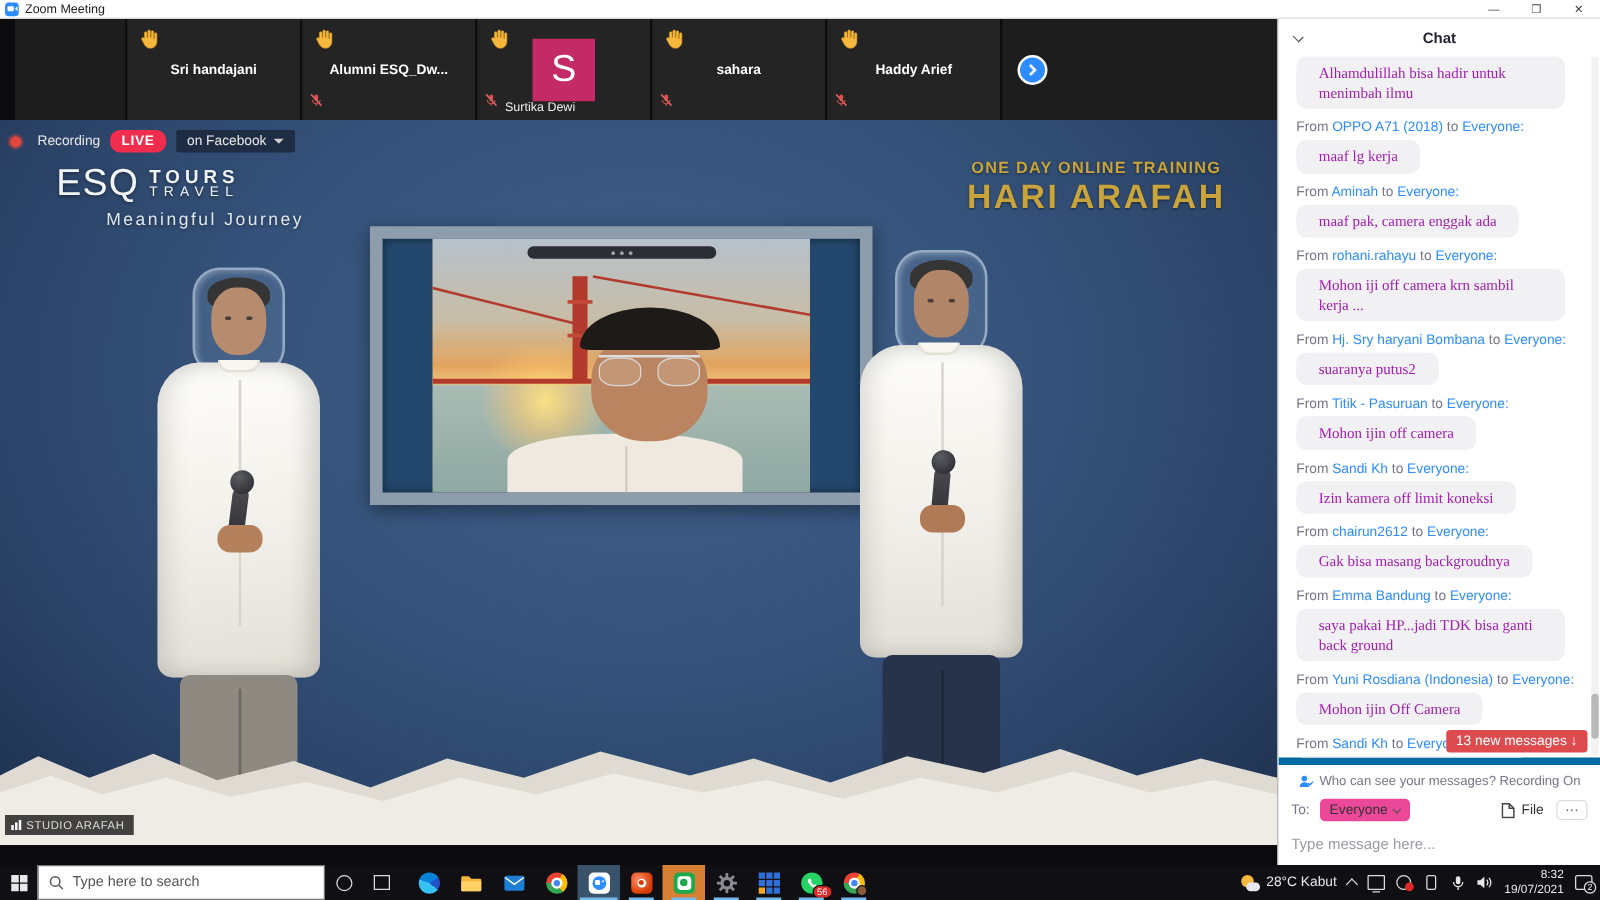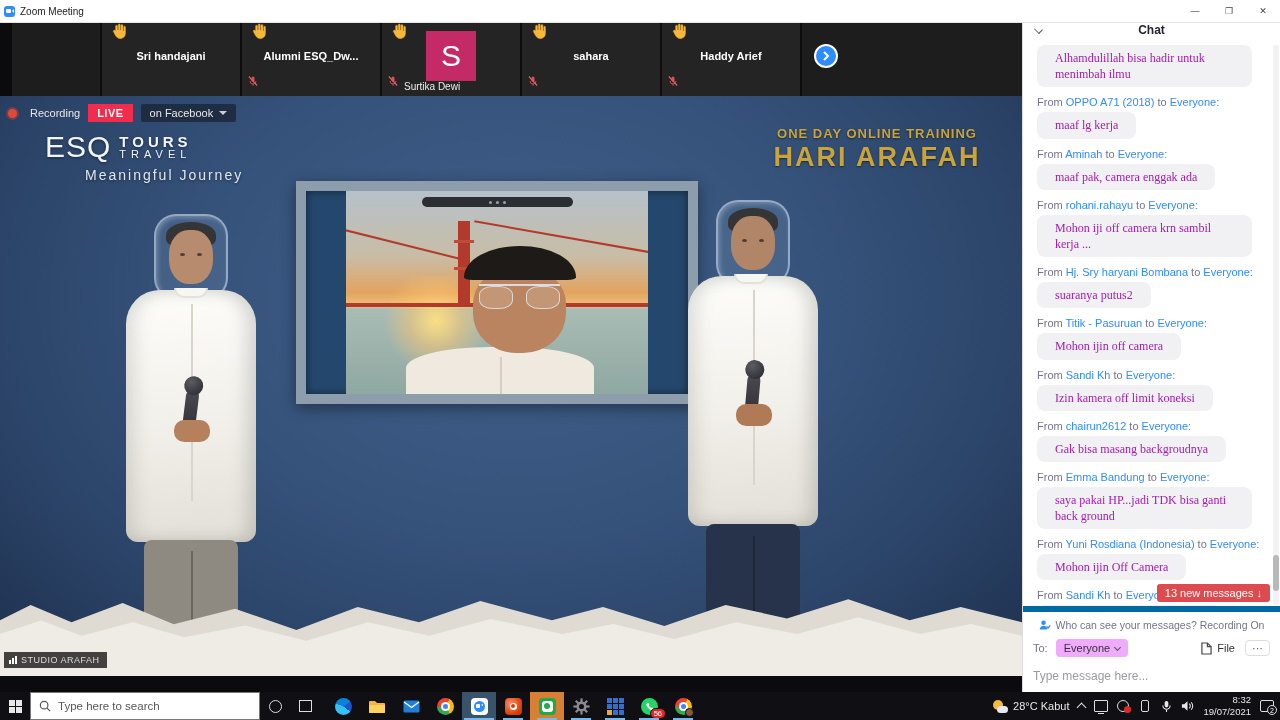--- a/index.html
+++ b/index.html
@@ -1,21 +1,21 @@
 <!DOCTYPE html>
 <html><head>
 <meta charset="utf-8">
 <title>Zoom Meeting</title>
 <style>
   * { margin:0; padding:0; box-sizing:border-box; }
   html,body { width:1280px; height:720px; overflow:hidden; background:#000; font-family:"Liberation Sans", sans-serif; }
   .screen { position:relative; width:1280px; height:720px; background:#0b0b0d; }
 
   
-  .titlebar { position:absolute; left:0; top:0; width:1280px; height:23px; background:#ffffff; display:flex; align-items:center; border-bottom:1px solid #e3e3e3; z-index:30; }
+  .titlebar { position:absolute; left:0; top:0; width:1280px; height:15px; background:#ffffff; display:flex; align-items:center; border-bottom:1px solid #e3e3e3; z-index:30; }
   .tb-appicon { width:11px; height:11px; margin:0 5px 0 4px; background:#2D8CFF; border-radius:3px; position:relative; }
   .tb-appicon::before { content:""; position:absolute; left:2px; top:3.5px; width:5px; height:4px; background:#fff; border-radius:1px; }
   .tb-appicon::after { content:""; position:absolute; right:1.2px; top:3.5px; border-top:2px solid transparent; border-bottom:2px solid transparent; border-right:2.6px solid #fff; }
   .tb-title { font-size:10px; color:#222; }
   .tb-controls { margin-left:auto; display:flex; height:100%; }
   .tb-btn { width:34px; height:100%; display:flex; align-items:center; justify-content:center; color:#444; font-size:9px; cursor:default; }
 
   
   .filmstrip { position:absolute; left:12px; top:15px; width:1056px; height:81px; background:#0d0d0d; display:flex; z-index:5; }
   .tile { position:relative; background:#242424; border-right:2px solid #0d0d0d; flex:0 0 140px; }
@@ -29,21 +29,21 @@
   .next-btn { position:absolute; left:12px; top:50%; transform:translateY(-50%); width:24px; height:24px; border-radius:50%; background:#2D8CFF; border:2px solid #fff; display:flex; align-items:center; justify-content:center; }
 
   
   .stage { position:absolute; left:0; top:96px; width:1022px; height:580px; overflow:hidden;
     background:radial-gradient(ellipse at 50% 35%, #40608a 0%, #35527a 45%, #2a4266 75%, #1d2f4c 100%); }
 
   .rec-row { position:absolute; left:8px; top:8px; display:flex; align-items:center; gap:8px; z-index:9; }
   .rec-ind { display:flex; align-items:center; gap:13px; }
   .rec-dot { width:9px; height:9px; border-radius:50%; background:#e0483c; box-shadow:0 0 0 2px rgba(224,72,60,.35); }
   .rec-label { color:#e8e8e8; font-size:11px; }
-  .live-chip { background:#F02D4D; color:#fff; font-size:11px; font-weight:bold; padding:3px 9px; border-radius:0; letter-spacing:.5px;text-align:right; }
+  .live-chip { background:#F02D4D; color:#fff; font-size:11px; font-weight:bold; padding:3px 9px; border-radius:8px; letter-spacing:.5px;text-align:right; }
   .fb-chip { background:rgba(25,35,52,.75); color:#e8e8e8; font-size:11px; padding:3px 9px; border-radius:2px; display:flex; align-items:center; gap:6px; }
   .caret-down { width:0; height:0; border-left:4px solid transparent; border-right:4px solid transparent; border-top:4px solid #cfcfcf; }
 
   .logo { position:absolute; left:45px; top:34px; color:#f2f5f8; text-shadow:0 1px 3px rgba(0,0,0,.45); z-index:8; }
   .logo-top { display:flex; align-items:center; gap:8px; }
   .logo-esq { font-size:30px; font-weight:normal; letter-spacing:1px; }
   .logo-tt { line-height:1; }
   .logo-tours { font-size:15px; font-weight:bold; letter-spacing:4px; }
   .logo-travel { font-size:11px; letter-spacing:5px; }
   .logo-tag { margin-top:3px; font-size:14px; letter-spacing:2px; color:#dfe7ee;margin-left:40px; }
@@ -109,21 +109,21 @@
   .msg { margin-bottom:9px; }
   .meta { font-size:11px; color:#74748a; margin-bottom:4px; }
   .meta .nm { color:#2D8CFF; }
   .bubble { display:inline-block; background:#f1f1f4; border-radius:8px; padding:5px 18px; font-size:12px; color:#a21caf; line-height:1.35; max-width:215px;font-family:Liberation Serif, serif; }
   .newmsg-badge { position:absolute; right:10px; bottom:4px; background:#dd4b4f; color:#fff; font-size:11px; padding:3px 8px; border-radius:3px; }
   .chat-scroll { position:absolute; right:1px; top:30px; width:6px; height:560px; background:#f2f2f2; border-radius:3px; }
   .chat-thumb { position:absolute; right:0; top:510px; width:6px; height:36px; background:#b9b9b9; border-radius:3px; }
   .chat-footer { flex:0 0 auto; border-top:6px solid #0369a1; padding:4px 10px 8px 10px; }
   .privacy { display:flex; align-items:center; justify-content:center; gap:5px; font-size:10.5px; color:#74748a; padding:3px 0 6px 0; }
   .to-row { display:flex; align-items:center; font-size:11px; color:#74748a; margin-top:2px; }
-  .to-chip { margin-left:8px; background:#f0abfc; border-radius:4px; padding:3px 8px; color:#333; display:flex; align-items:center; gap:5px; }
+  .to-chip { margin-left:8px; background:#ec4899; border-radius:4px; padding:3px 8px; color:#333; display:flex; align-items:center; gap:5px; }
   .to-chip .chev { width:5px; height:5px; border-right:1.2px solid #555; border-bottom:1.2px solid #555; transform:rotate(45deg); margin-top:-2px; }
   .file-btn { margin-left:auto; display:flex; align-items:center; gap:5px; color:#333; font-size:11px; }
   .more-btn { margin-left:10px; border:1px solid #ddd; border-radius:4px; padding:1px 6px; color:#555; font-size:11px; }
   .composer { margin-top:9px; }
   .composer input { width:100%; border:none; outline:none; font-size:12px; color:#333; font-family:"Liberation Sans",sans-serif; }
   .composer input::placeholder { color:#9a9aa6; }
 
   
   .taskbar { position:absolute; left:0; top:692px; width:1280px; height:28px; background:#101014; display:flex; align-items:center; z-index:40; }
   .start { width:30px; height:28px; display:flex; align-items:center; justify-content:center; }

